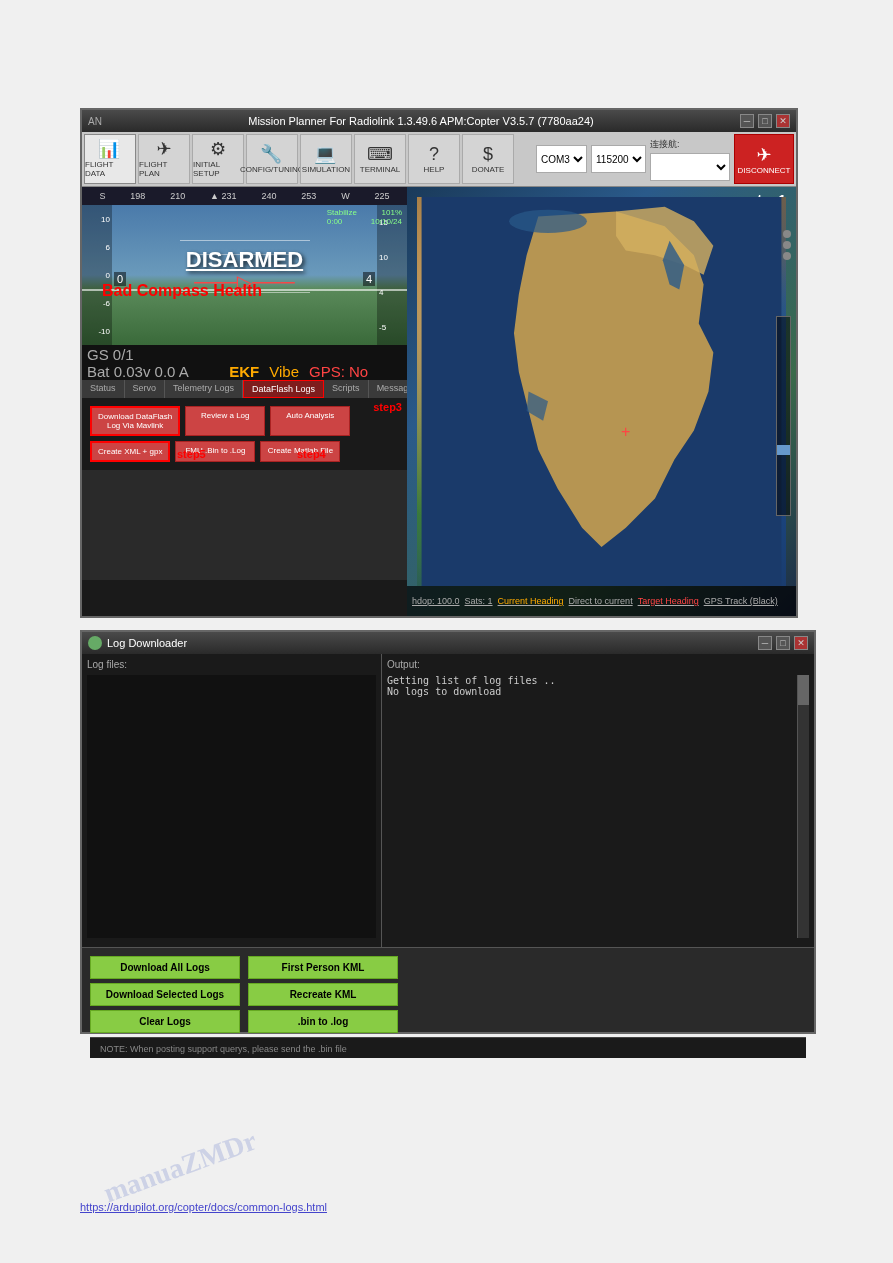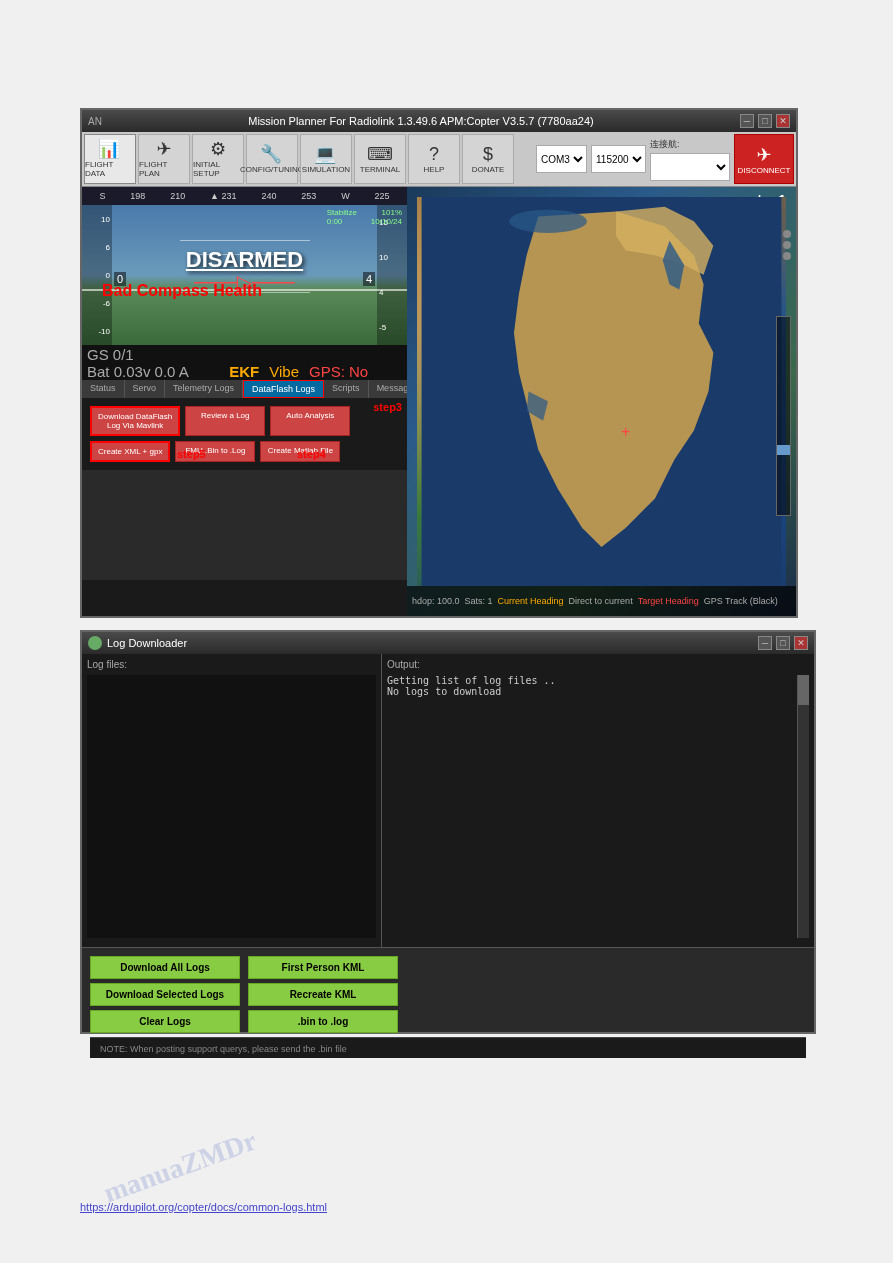--- a/index.html
+++ b/index.html
@@ -256,21 +256,21 @@
     .tab-item {
       padding: 3px 8px;
       font-size: 9px;
       color: #aaa;
       cursor: pointer;
       border-right: 1px solid #555;
       white-space: nowrap;
     }
 
     .tab-item.active {
-      background: #0369a1;
+      background: #7f1d1d;
       color: #fff;
       border: 1px solid #ff0000;
     }
 
     .tab-content {
       background: #1a1a1a;
       padding: 8px;
       display: flex;
       flex-wrap: wrap;
       gap: 5px;
@@ -346,20 +346,21 @@
       left: 0;
       right: 0;
       height: 30px;
       background: rgba(0,0,0,0.7);
       color: #aaa;
       font-size: 9px;
       display: flex;
       align-items: center;
       padding: 0 5px;
       gap: 5px;
+      text-decoration: underline;
     }
 
     .map-slider {
       position: absolute;
       right: 5px;
       top: 30%;
       height: 200px;
       width: 15px;
       background: rgba(0,0,0,0.5);
       border: 1px solid #666;

